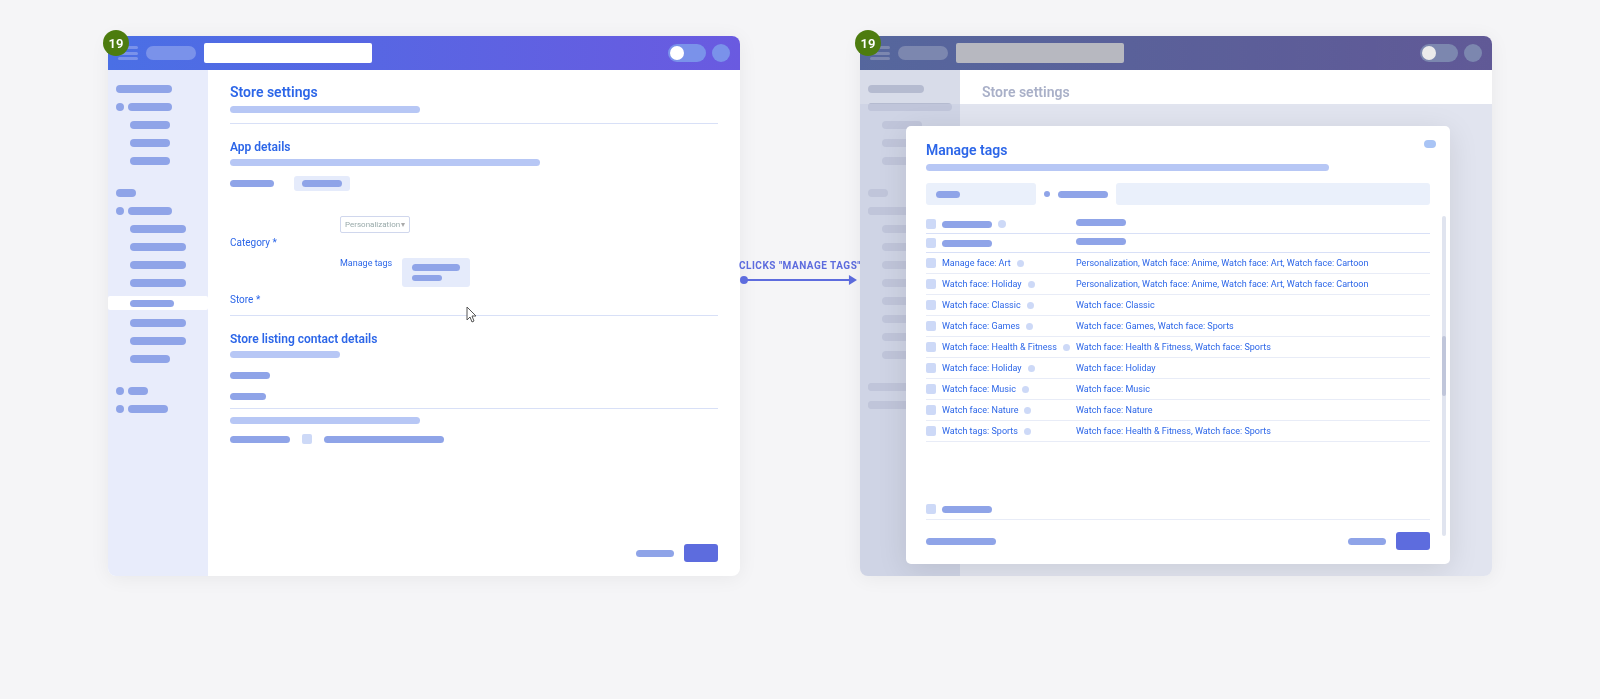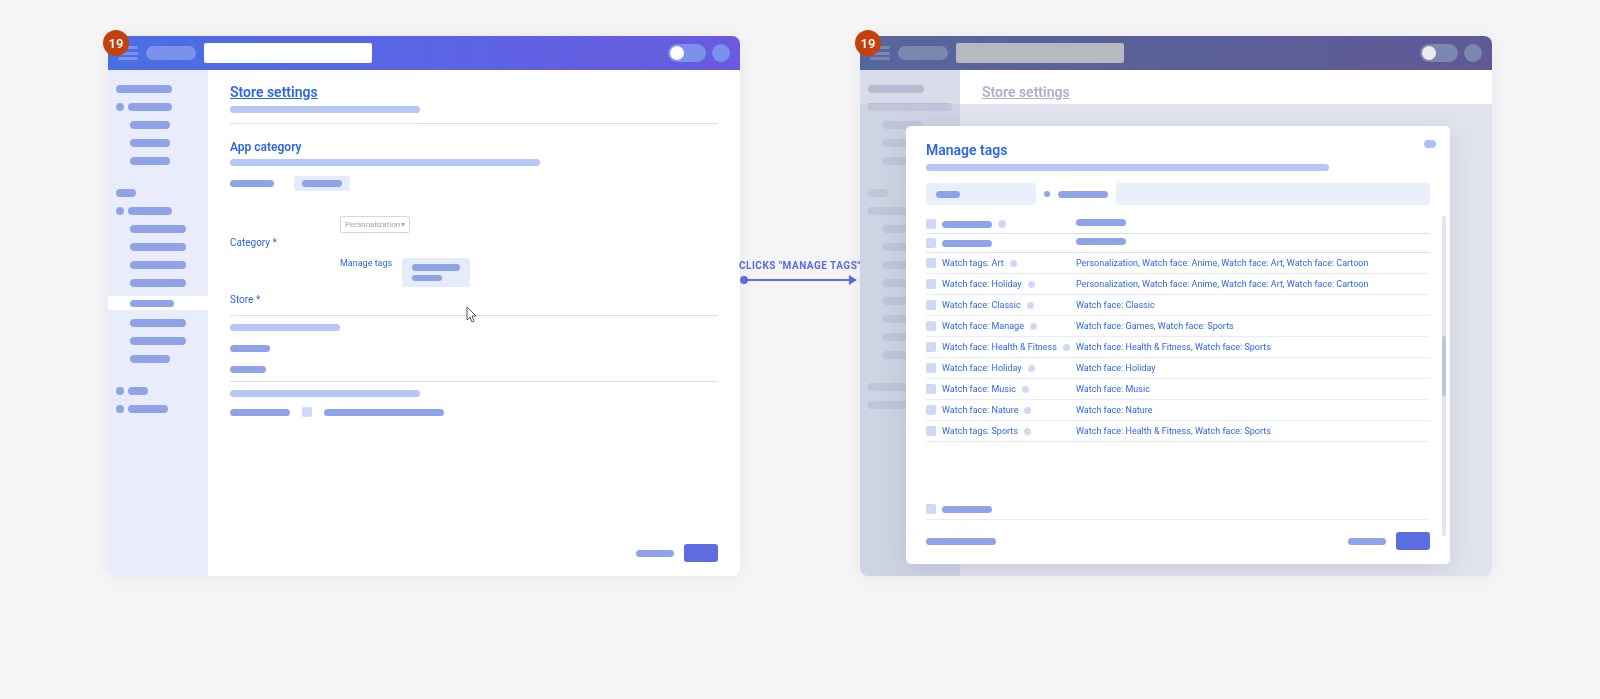--- a/index.html
+++ b/index.html
@@ -15,21 +15,21 @@
     position: relative;
   }
 
   
   .badge {
     position: absolute;
     top: 0;
     left: -5px;
     width: 26px;
     height: 26px;
-    background: #c2410c;
+    background: #4d7c0f;
     color: #fff;
     border-radius: 50%;
     display: flex;
     align-items: center;
     justify-content: center;
     font-size: 13px;
     font-weight: 600;
     z-index: 10;
   }
 
@@ -96,21 +96,21 @@
   .sidebar .hilite span { width:44px; height:7px; background:#8fa4e8; border-radius:4px;}
   .sidebar .gap { height: 10px; }
 
   
   .main {
     flex: 1;
     padding: 14px 22px;
     overflow: hidden;
     position: relative;
   }
-  .main h2 { color: #2c66e8; font-size: 14px; font-weight: 600; margin-bottom: 6px; text-decoration: underline; }
+  .main h2 { color: #2c66e8; font-size: 14px; font-weight: 600; margin-bottom: 6px; }
   .main h3 { color: #2c66e8; font-size: 12px; font-weight: 600; margin: 8px 0 5px; padding-top: 8px; }
   .main .sub { height: 7px; background: #b7c7f5; border-radius: 4px; margin-bottom: 10px; }
   .main hr { border: none; border-top: 1px solid #d8e0f7; margin: 8px 0; }
 
   .field-row { display: flex; align-items: center; margin: 10px 0; gap: 20px; }
   .label { width: 90px; color: #2c66e8; font-size: 10px; margin-top: 36px; }
   .pill-sm { height: 7px; background: #8fa4e8; border-radius: 4px; }
   .chipbox {
     background: #e5ebfb; padding: 4px 8px; border-radius: 3px;
     display:inline-block;
@@ -297,21 +297,21 @@
         <div class="item row">
             <span style="width:8px"></span>
             <span style="width:40px"></span>
           </div>
       </div>
 
       <div class="main">
         <h2>Store settings</h2>
         <div class="sub" style="width:190px"></div>
         <hr>
-        <h3>App category</h3>
+        <h3>App details</h3>
         <div class="sub" style="width:310px"></div>
 
         <div class="field-row">
           <div class="pill-sm" style="width:44px"></div>
           <div class="chipbox">
               <div class="pill-sm"></div>
             </div>
         </div>
 
         <div class="field-row">
@@ -328,20 +328,21 @@
               <div class="pill-sm2"></div>
             </div>
           </div>
         </div>
 
         <svg class="cursor" style="left:258px;top:236px" viewBox="0 0 14 18">
           <path d="M1 1 L1 14 L4 11 L6 16 L8 15 L6 10 L10 10 Z" fill="#fff" stroke="#555"></path>
         </svg>
 
         <hr>
+        <h3>Store listing contact details</h3>
         <div class="sub" style="width:110px"></div>
         <div class="pill-sm" style="width:40px;margin:14px 0"></div>
         <div class="pill-sm" style="width:36px"></div>
 
         <hr>
         <div class="sub" style="width:190px"></div>
         <div style="display:flex;gap:12px;align-items:center;margin-top:10px">
           <div class="pill-sm" style="width:60px"></div>
           <div class="sq"></div>
           <div class="pill-sm" style="width:120px"></div>
@@ -450,21 +451,21 @@
             </div>
           <div class="c2">
               <div class="pill-sm"></div>
             </div>
         </div>
 
         <div class="rows" id="rows">
             <div class="trow">
               <div class="c1">
                 <div class="sq"></div>
-                <span>Watch tags: Art</span>
+                <span>Manage face: Art</span>
                 <div class="circ"></div>
               </div>
               <div class="c2">Personalization, Watch face: Anime, Watch face: Art, Watch face: Cartoon</div>
             </div>
             <div class="trow">
               <div class="c1">
                 <div class="sq"></div>
                 <span>Watch face: Holiday</span>
                 <div class="circ"></div>
               </div>
@@ -474,21 +475,21 @@
               <div class="c1">
                 <div class="sq"></div>
                 <span>Watch face: Classic</span>
                 <div class="circ"></div>
               </div>
               <div class="c2">Watch face: Classic</div>
             </div>
             <div class="trow">
               <div class="c1">
                 <div class="sq"></div>
-                <span>Watch face: Manage</span>
+                <span>Watch face: Games</span>
                 <div class="circ"></div>
               </div>
               <div class="c2">Watch face: Games, Watch face: Sports</div>
             </div>
             <div class="trow">
               <div class="c1">
                 <div class="sq"></div>
                 <span>Watch face: Health &amp; Fitness</span>
                 <div class="circ"></div>
               </div>

